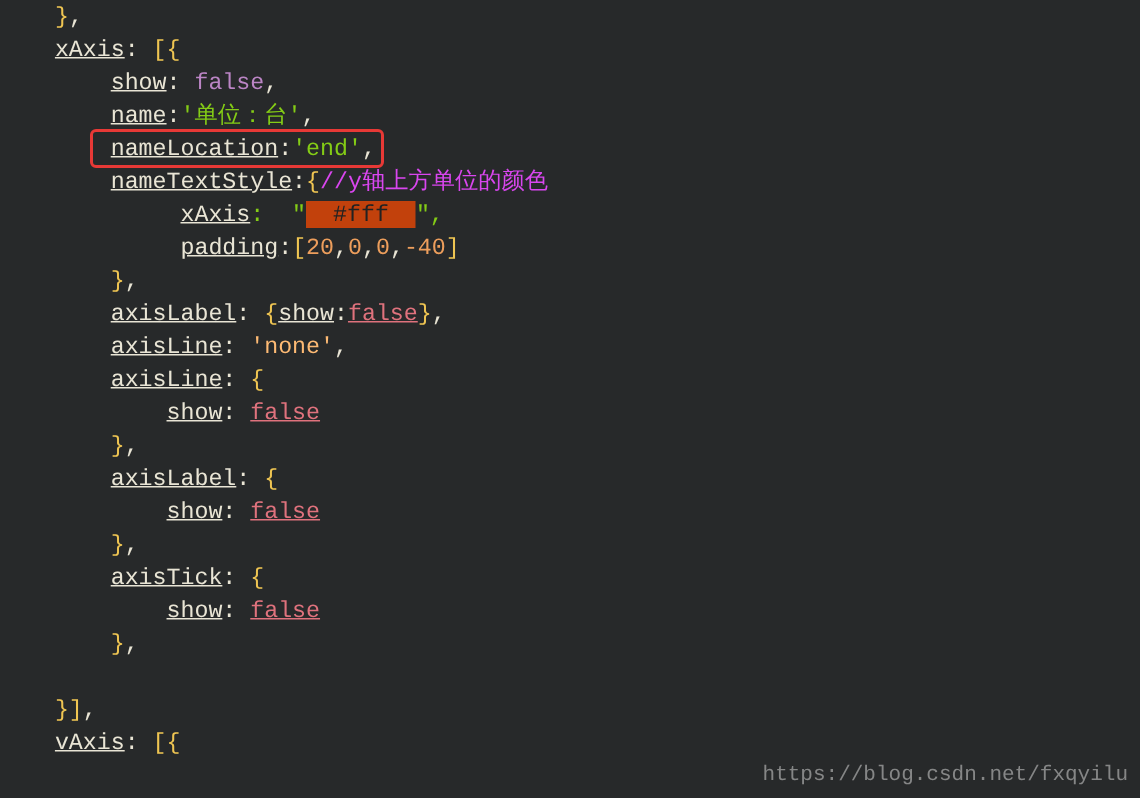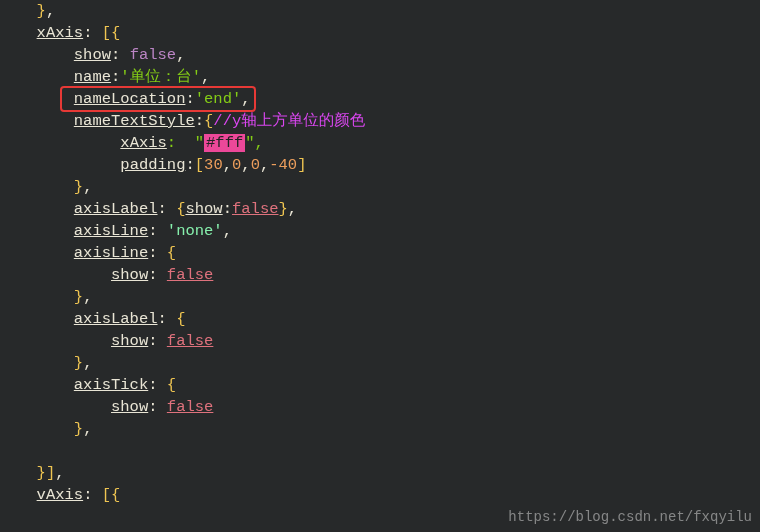--- a/index.html
+++ b/index.html
@@ -22,28 +22,28 @@
   font-family: inherit;
   font-size: inherit;
   line-height: inherit;
 }
 
 .bkt { color: #efc552; }         
 .prop { color: #e9e5d5; text-decoration: underline; }        
 .key-true { color: #bb85c5; }    
 .key-false { color: #df727d; text-decoration: underline; }   
 .str { color: #84cc16; }         
-.str-none { color: #86efac; }
+.str-none { color: #fdba74; }
 .num { color: #ed9e5c; }         
 .neg { color: #ed9e5c; }
 .comment { color: #d946ef; }
 .hlbox {
-  background: #ec4899;
+  background: #c2410c;
   color: #222;
-  padding: 0 2px;
+  padding: 0 18px;
 }
 .punc { color: #e9e5d5; }
 .redbox {
   position: absolute;
   border: 2px solid #e73936;
   border-radius: 4px;
   pointer-events: none;
 }
 .watermark {
   position: absolute;
@@ -58,21 +58,21 @@
 </head>
 <body>
 
 <pre><span>  <span class="bkt">}</span><span class="punc">,</span></span>
 <span>  <span class="prop">xAxis</span><span class="punc">: </span><span class="bkt">[{</span></span>
 <span>      <span class="prop">show</span><span class="punc">: </span><span class="key-true">false</span><span class="punc">,</span></span>
 <span>      <span class="prop">name</span><span class="punc">:</span><span class="str">'单位：台'</span><span class="punc">,</span></span>
 <span>      <span class="prop">nameLocation</span><span class="punc">:</span><span class="str">'end'</span><span class="punc">,</span></span>
 <span>      <span class="prop">nameTextStyle</span><span class="punc">:</span><span class="bkt">{</span><span class="comment">//y轴上方单位的颜色</span></span>
 <span>           <span class="prop">xAxis</span><span class="str">:  "</span><span class="hlbox">#fff</span><span class="str">",</span></span>
-<span>           <span class="prop">padding</span><span class="punc">:</span><span class="bkt">[</span><span class="num">30</span><span class="punc">,</span><span class="num">0</span><span class="punc">,</span><span class="num">0</span><span class="punc">,</span><span class="neg">-40</span><span class="bkt">]</span></span>
+<span>           <span class="prop">padding</span><span class="punc">:</span><span class="bkt">[</span><span class="num">20</span><span class="punc">,</span><span class="num">0</span><span class="punc">,</span><span class="num">0</span><span class="punc">,</span><span class="neg">-40</span><span class="bkt">]</span></span>
 <span>      <span class="bkt">}</span><span class="punc">,</span></span>
 <span>      <span class="prop">axisLabel</span><span class="punc">: </span><span class="bkt">{</span><span class="prop">show</span><span class="punc">:</span><span class="key-false">false</span><span class="bkt">}</span><span class="punc">,</span></span>
 <span>      <span class="prop">axisLine</span><span class="punc">: </span><span class="str-none">'none'</span><span class="punc">,</span></span>
 <span>      <span class="prop">axisLine</span><span class="punc">: </span><span class="bkt">{</span></span>
 <span>          <span class="prop">show</span><span class="punc">: </span><span class="key-false">false</span></span>
 <span>      <span class="bkt">}</span><span class="punc">,</span></span>
 <span>      <span class="prop">axisLabel</span><span class="punc">: </span><span class="bkt">{</span></span>
 <span>          <span class="prop">show</span><span class="punc">: </span><span class="key-false">false</span></span>
 <span>      <span class="bkt">}</span><span class="punc">,</span></span>
 <span>      <span class="prop">axisTick</span><span class="punc">: </span><span class="bkt">{</span></span>

